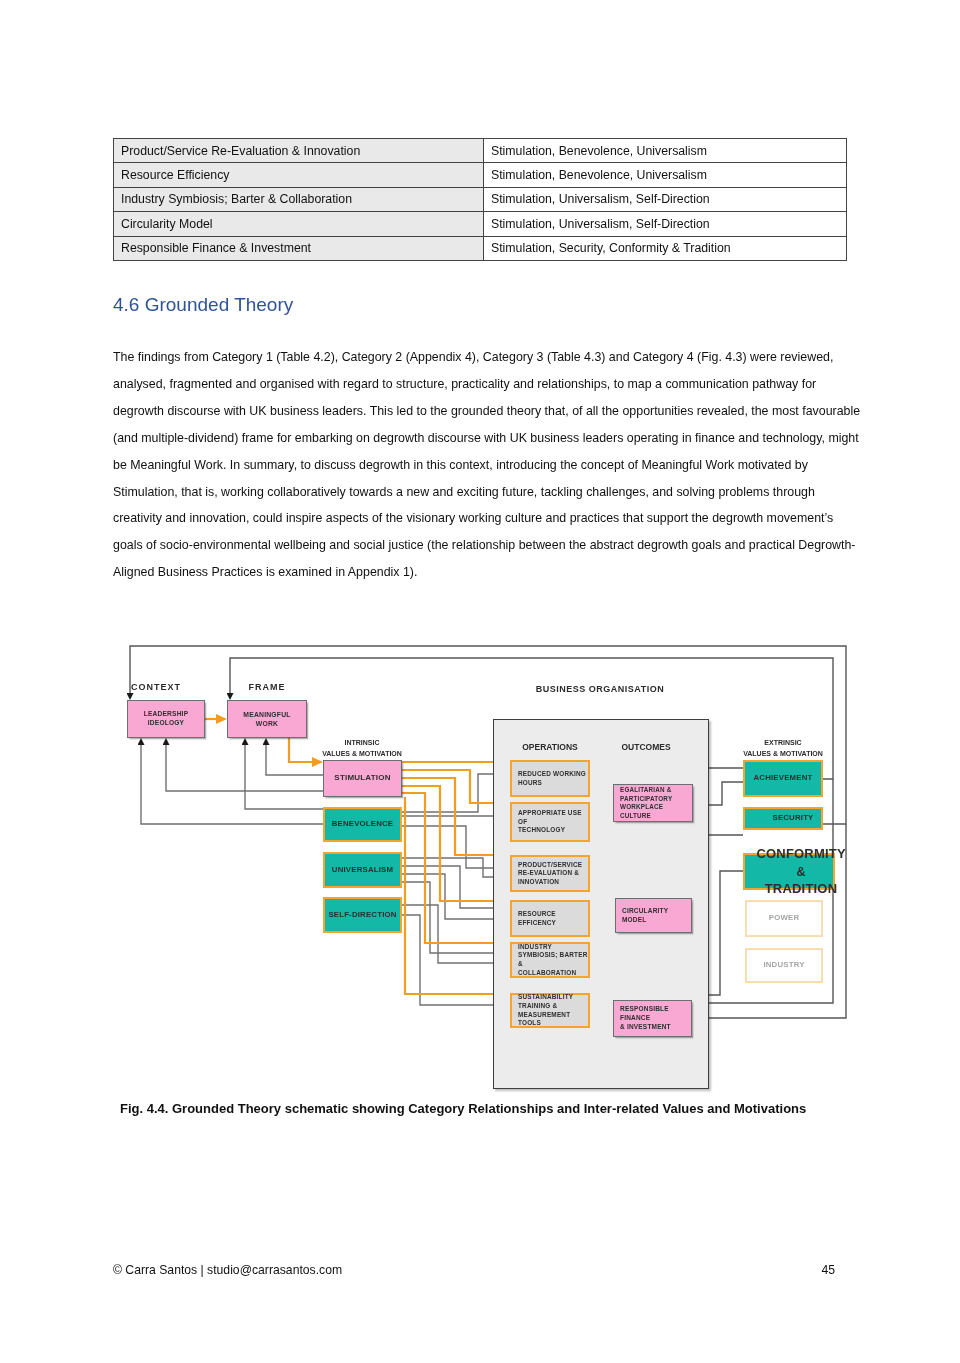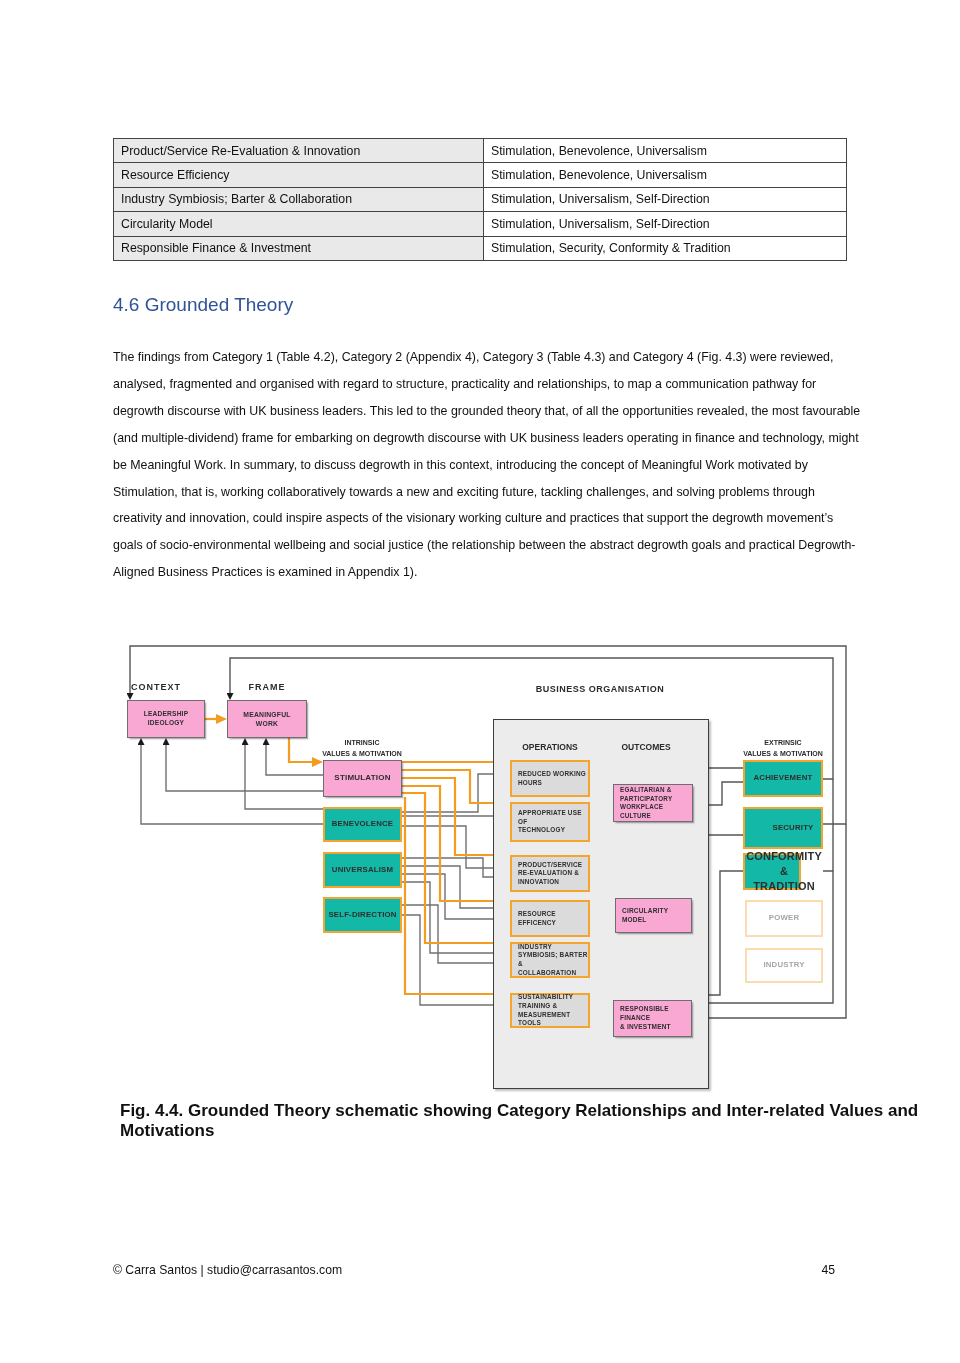--- a/index.html
+++ b/index.html
@@ -28,21 +28,21 @@
          border:1.5px solid #3e3e3e;box-shadow:2px 2px 2px rgba(0,0,0,.25);z-index:1;}
   .bx{z-index:3;display:flex;align-items:center;justify-content:center;text-align:center;
       font-weight:bold;letter-spacing:.2px;color:#2e2e2e;box-sizing:border-box;line-height:1.35;}
   .obox{background:#f9a8d4;border:1px solid #6e6e6e;box-shadow:1.5px 1.5px 1.5px rgba(0,0,0,.3);}
   .vbox{background:#14b8a6;border:2px solid #F5A42D;}
   .gbox{background:#dbdbdb;border:2px solid #F5A42D;justify-content:flex-start;text-align:left;
         padding-left:6px;font-size:6.4px;}
   .fadebox{background:#ffffff;border:2px solid #F9DDB0;color:#a6a6a6;}
   .leftal{justify-content:flex-start;text-align:left;padding-left:6px;}
   .lbl{z-index:3;font-weight:bold;color:#2b2b2b;}
-  .cap{left:120px;top:1101px;font-size:17px;font-weight:bold;color:#111;}
+  .cap{left:120px;top:1101px;font-size:13px;font-weight:bold;color:#111;}
   .footer{left:113px;top:1263px;width:732px;font-size:12.2px;color:#111;}
   .pageno{position:absolute;right:10px;top:0;}
 </style>
 </head>
 <body>
 
 <div class="page">
 
 
   <div class="abs tbl">
@@ -165,22 +165,22 @@
 
     <div class="abs bx obox leftal pre" style="left:500px;top:146px;width:80px;height:38px;font-size:6.3px;">EGALITARIAN &amp;
 PARTICIPATORY
 WORKPLACE
 CULTURE</div>
     <div class="abs bx obox leftal" style="left:502px;top:260px;width:77px;height:35px;font-size:6.5px;">CIRCULARITY MODEL</div>
     <div class="abs bx obox leftal pre" style="left:500px;top:362px;width:79px;height:37px;font-size:6.5px;">RESPONSIBLE FINANCE
 &amp; INVESTMENT</div>
 
     <div class="abs bx vbox" style="left:630px;top:122px;width:80px;height:37px;font-size:7.8px;">ACHIEVEMENT</div>
-    <div class="abs bx vbox" style="left:630px;top:169px;width:80px;height:42px;font-size:7.8px;padding-left:20px;">SECURITY</div>
-    <div class="abs bx vbox pre" style="left:630px;top:215px;width:58px;height:37px;font-size:11px;padding-left:24px;">CONFORMITY &amp;
+    <div class="abs bx vbox" style="left:630px;top:169px;width:80px;height:23px;font-size:7.8px;padding-left:20px;">SECURITY</div>
+    <div class="abs bx vbox pre" style="left:630px;top:215px;width:92px;height:37px;font-size:13px;padding-left:24px;">CONFORMITY &amp;
 TRADITION</div>
     <div class="abs bx fadebox" style="left:632px;top:262px;width:78px;height:37px;font-size:7.8px;">POWER</div>
     <div class="abs bx fadebox" style="left:632px;top:310px;width:78px;height:35px;font-size:7.8px;">INDUSTRY</div>
   </div>
 
   <div class="abs cap">Fig. 4.4. Grounded Theory schematic showing Category Relationships and Inter-related Values and Motivations</div>
 
   <div class="abs footer">
     <span>© Carra Santos | studio@carrasantos.com</span>
     <span class="pageno">45</span>

